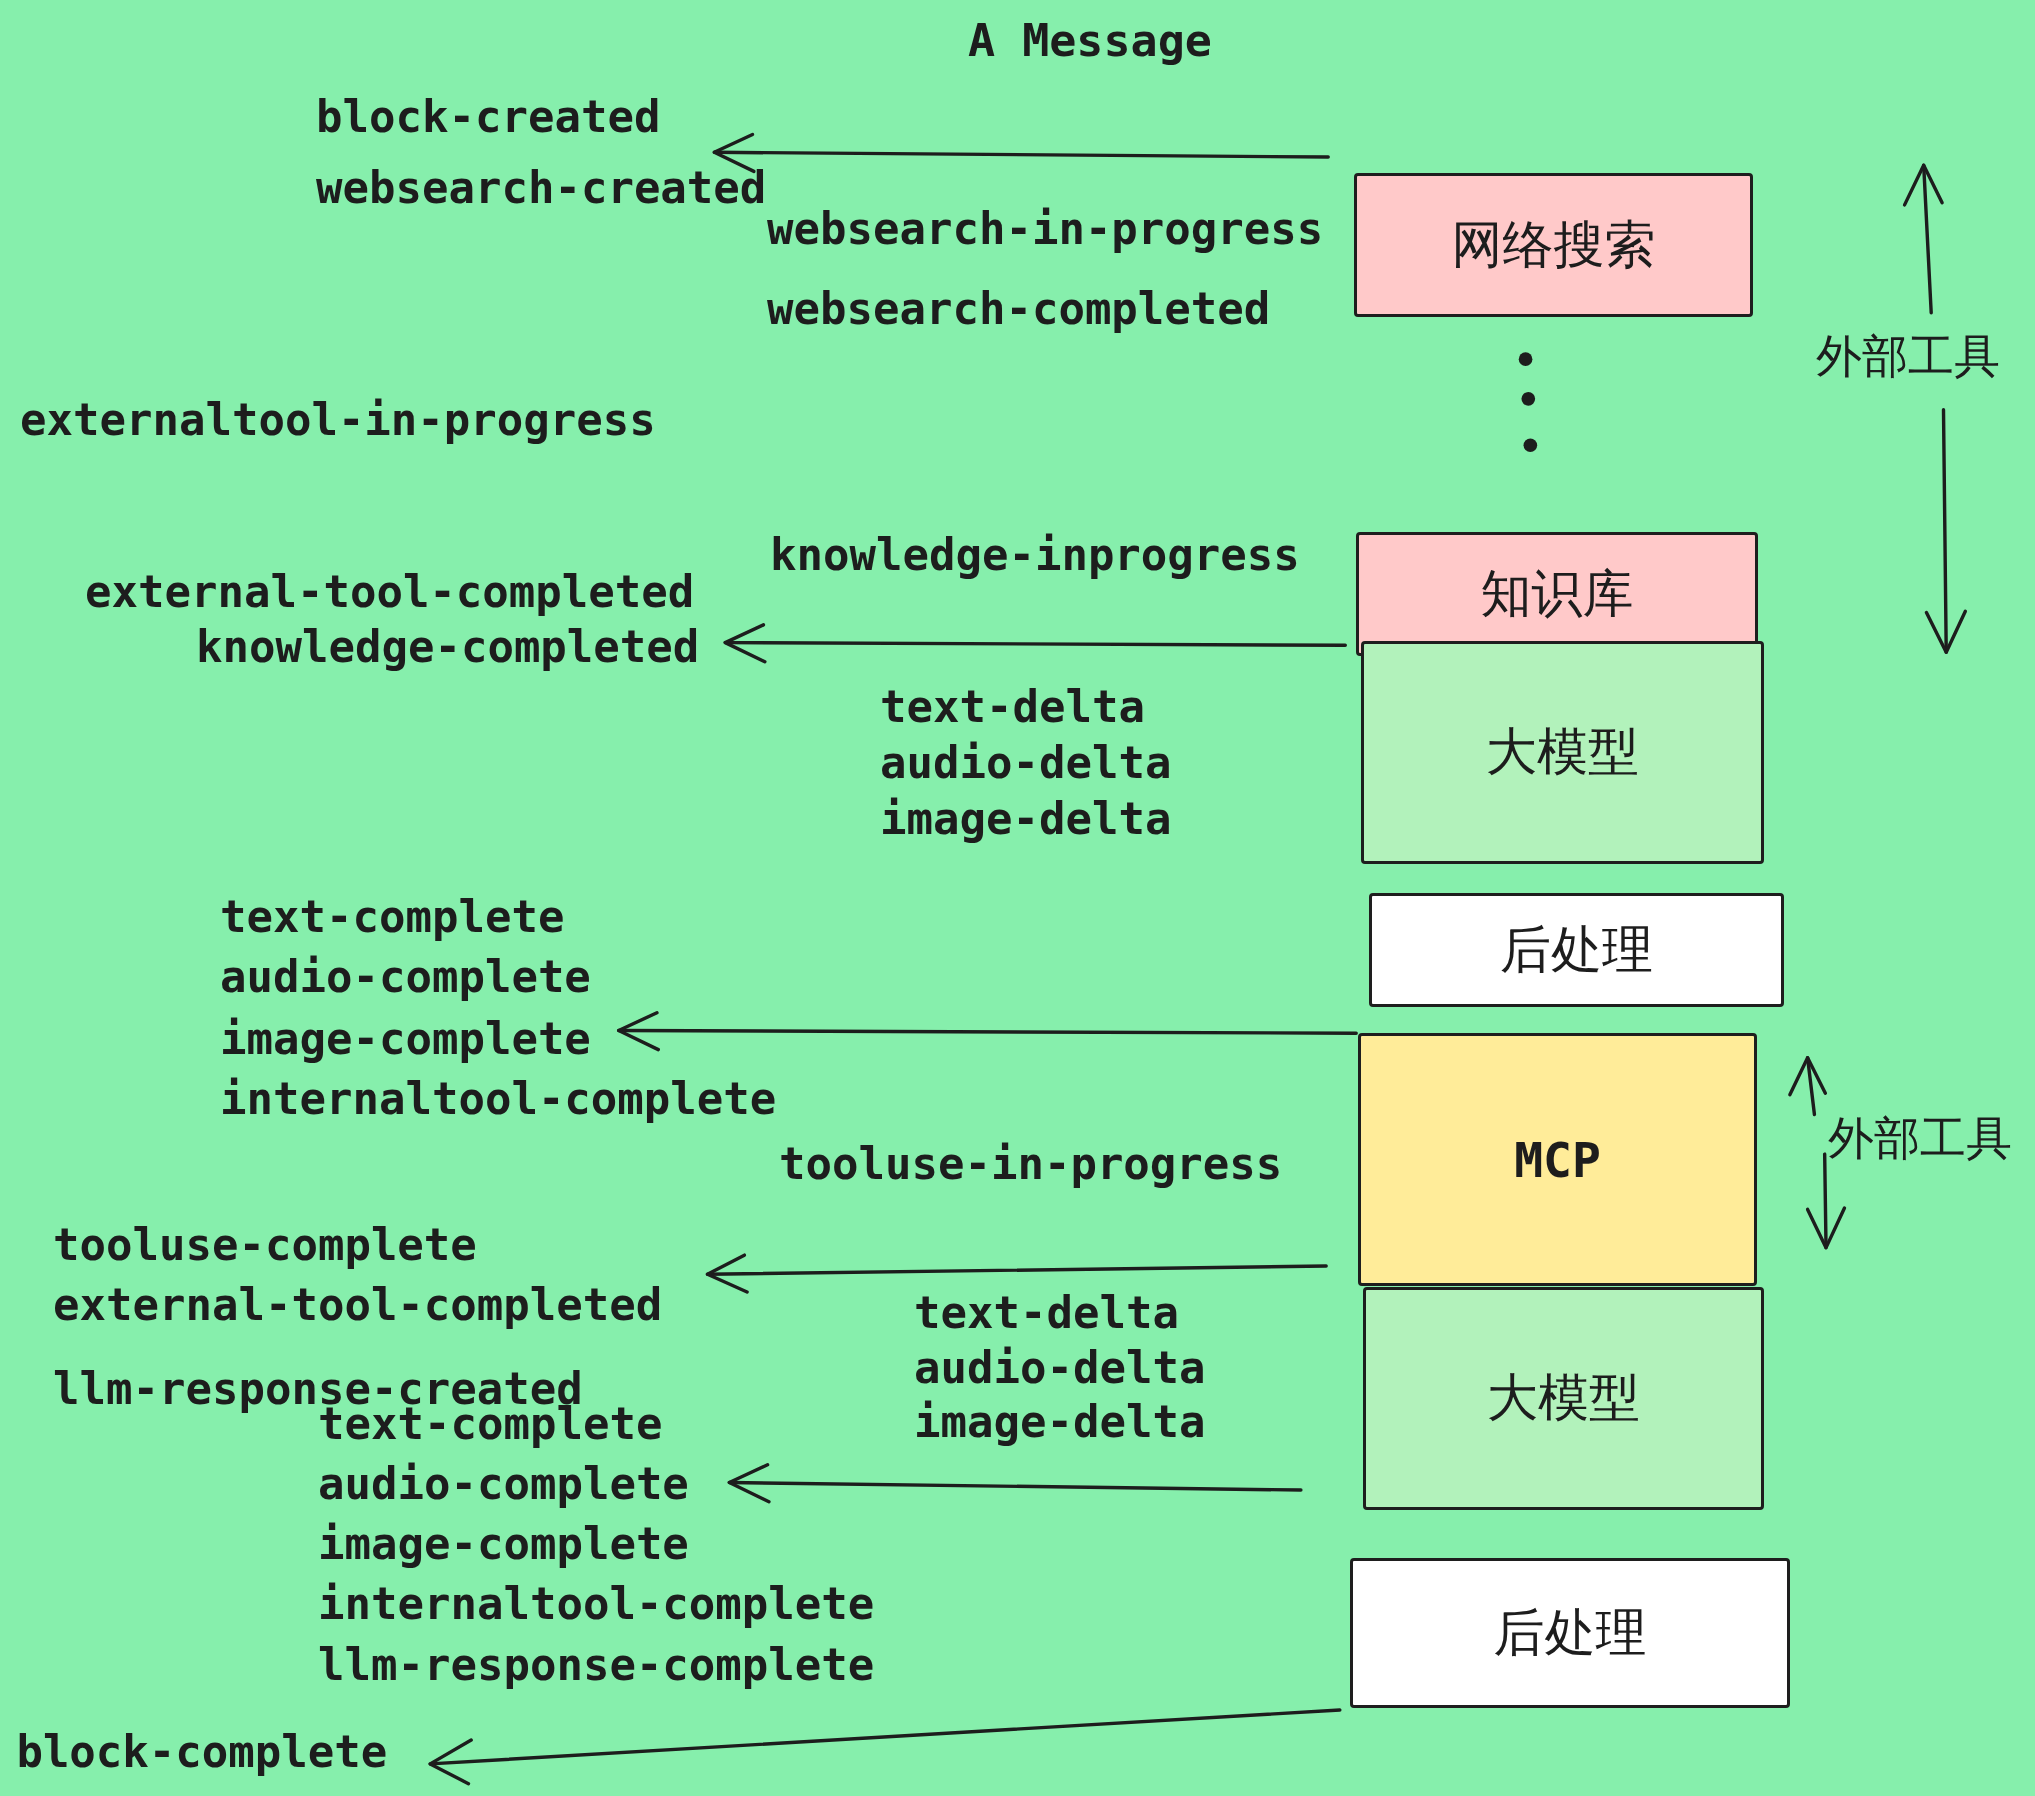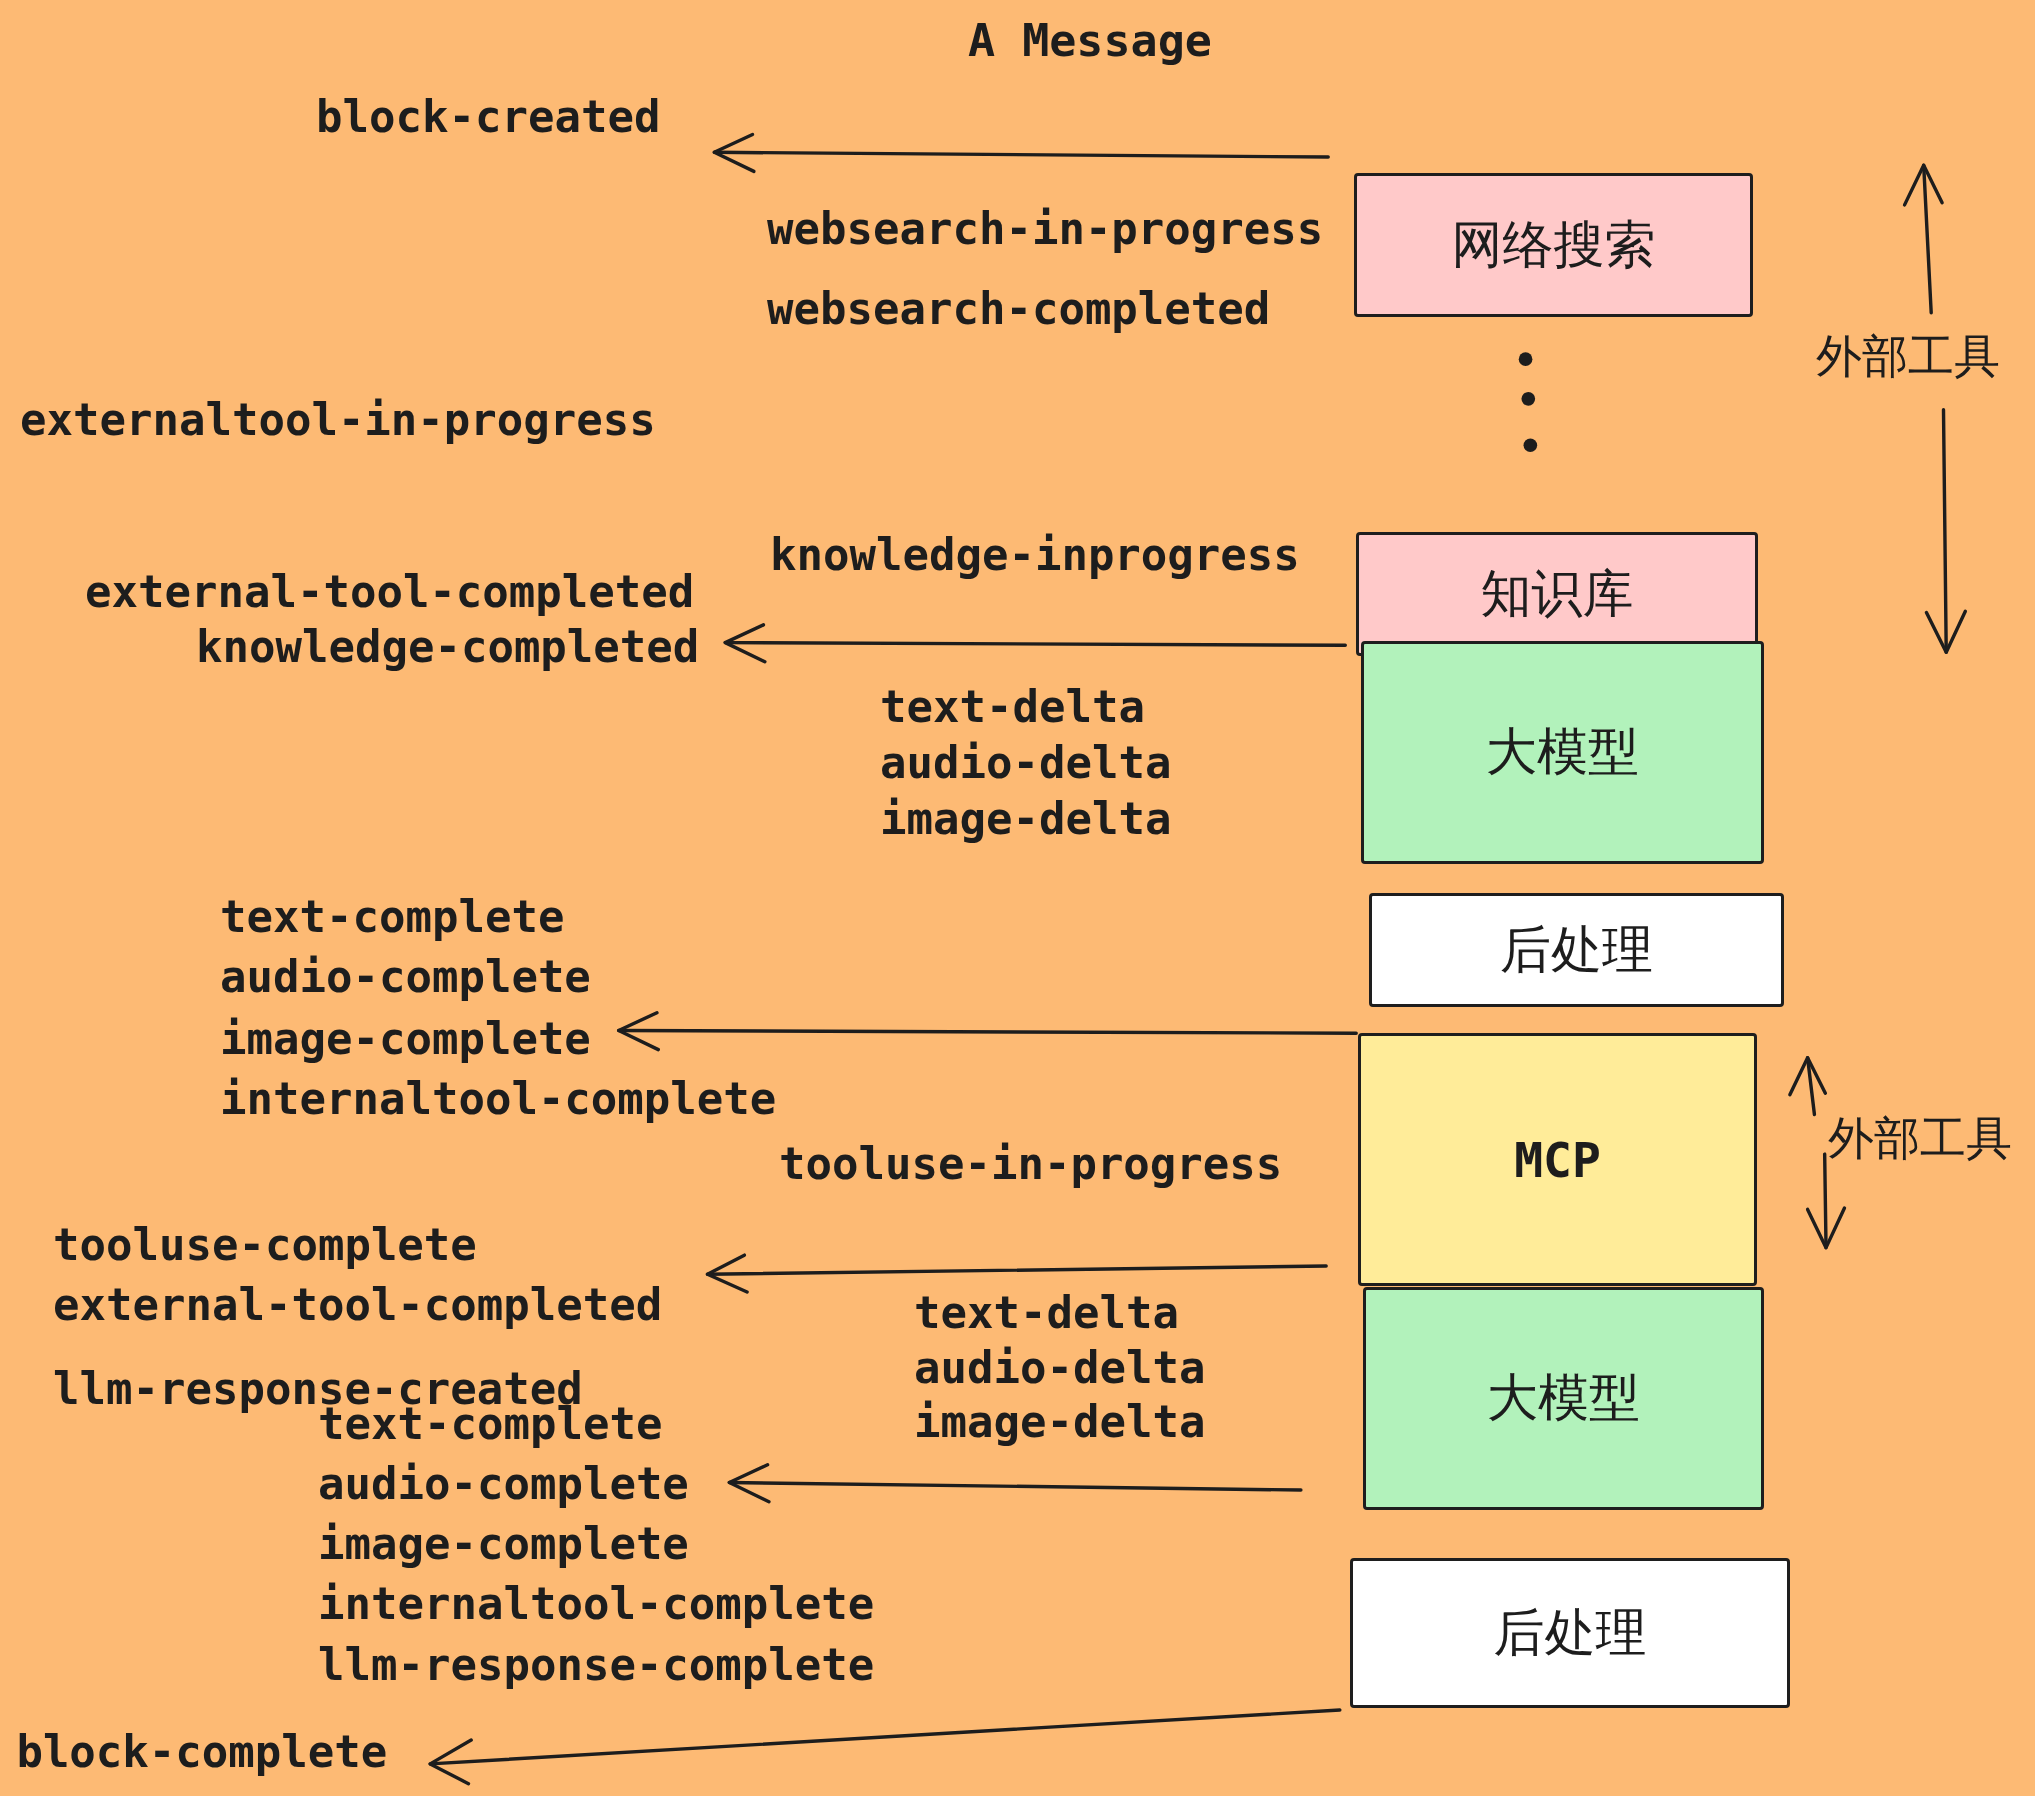--- a/index.html
+++ b/index.html
@@ -1,19 +1,19 @@
 <!DOCTYPE html>
 <html style="font-size:11px"><head>
 <meta charset="utf-8">
 <style>
   html,body{margin:0;padding:0;background:#ffffff;}
   #canvas{
     position:relative;
     width:2035px;height:1796px;
-    background:#fdba74;
+    background:#86efac;
     font-family:"DejaVu Sans Mono","Liberation Mono",monospace;
     color:#1d1d1d;
     overflow:hidden;
   }
   .mono-label{
     position:absolute;
     font-family:"DejaVu Sans Mono","Liberation Mono",monospace;
     font-weight:bold;
     font-size:44px;
     line-height:1.05;
@@ -130,20 +130,21 @@
     <g>
       <circle cx="2234" cy="526" r="10"></circle>
       <circle cx="2238" cy="584" r="10"></circle>
       <circle cx="2241" cy="652" r="10"></circle>
     </g>
   </svg>
 
   <div class="title" style="left:968px;top:13.7px;">A Message</div>
 
   <div class="mono-label" style="left:316px;top:94px;">block-created</div>
+  <div class="mono-label" style="left:316px;top:165px;">websearch-created</div>
   <div class="mono-label" style="left:767px;top:206px;">websearch-in-progress</div>
   <div class="mono-label" style="left:767px;top:286px;">websearch-completed</div>
   <div class="mono-label" style="left:20px;top:397px;">externaltool-in-progress</div>
   <div class="mono-label" style="left:770px;top:532px;">knowledge-inprogress</div>
   <div class="mono-label" style="left:85px;top:569px;">external-tool-completed</div>
   <div class="mono-label" style="left:196px;top:624px;">knowledge-completed</div>
   <div class="mono-label" style="left:880px;top:684px;">text-delta</div>
   <div class="mono-label" style="left:880px;top:740px;">audio-delta</div>
   <div class="mono-label" style="left:880px;top:796px;">image-delta</div>
   <div class="mono-label" style="left:220px;top:894px;">text-complete</div>

